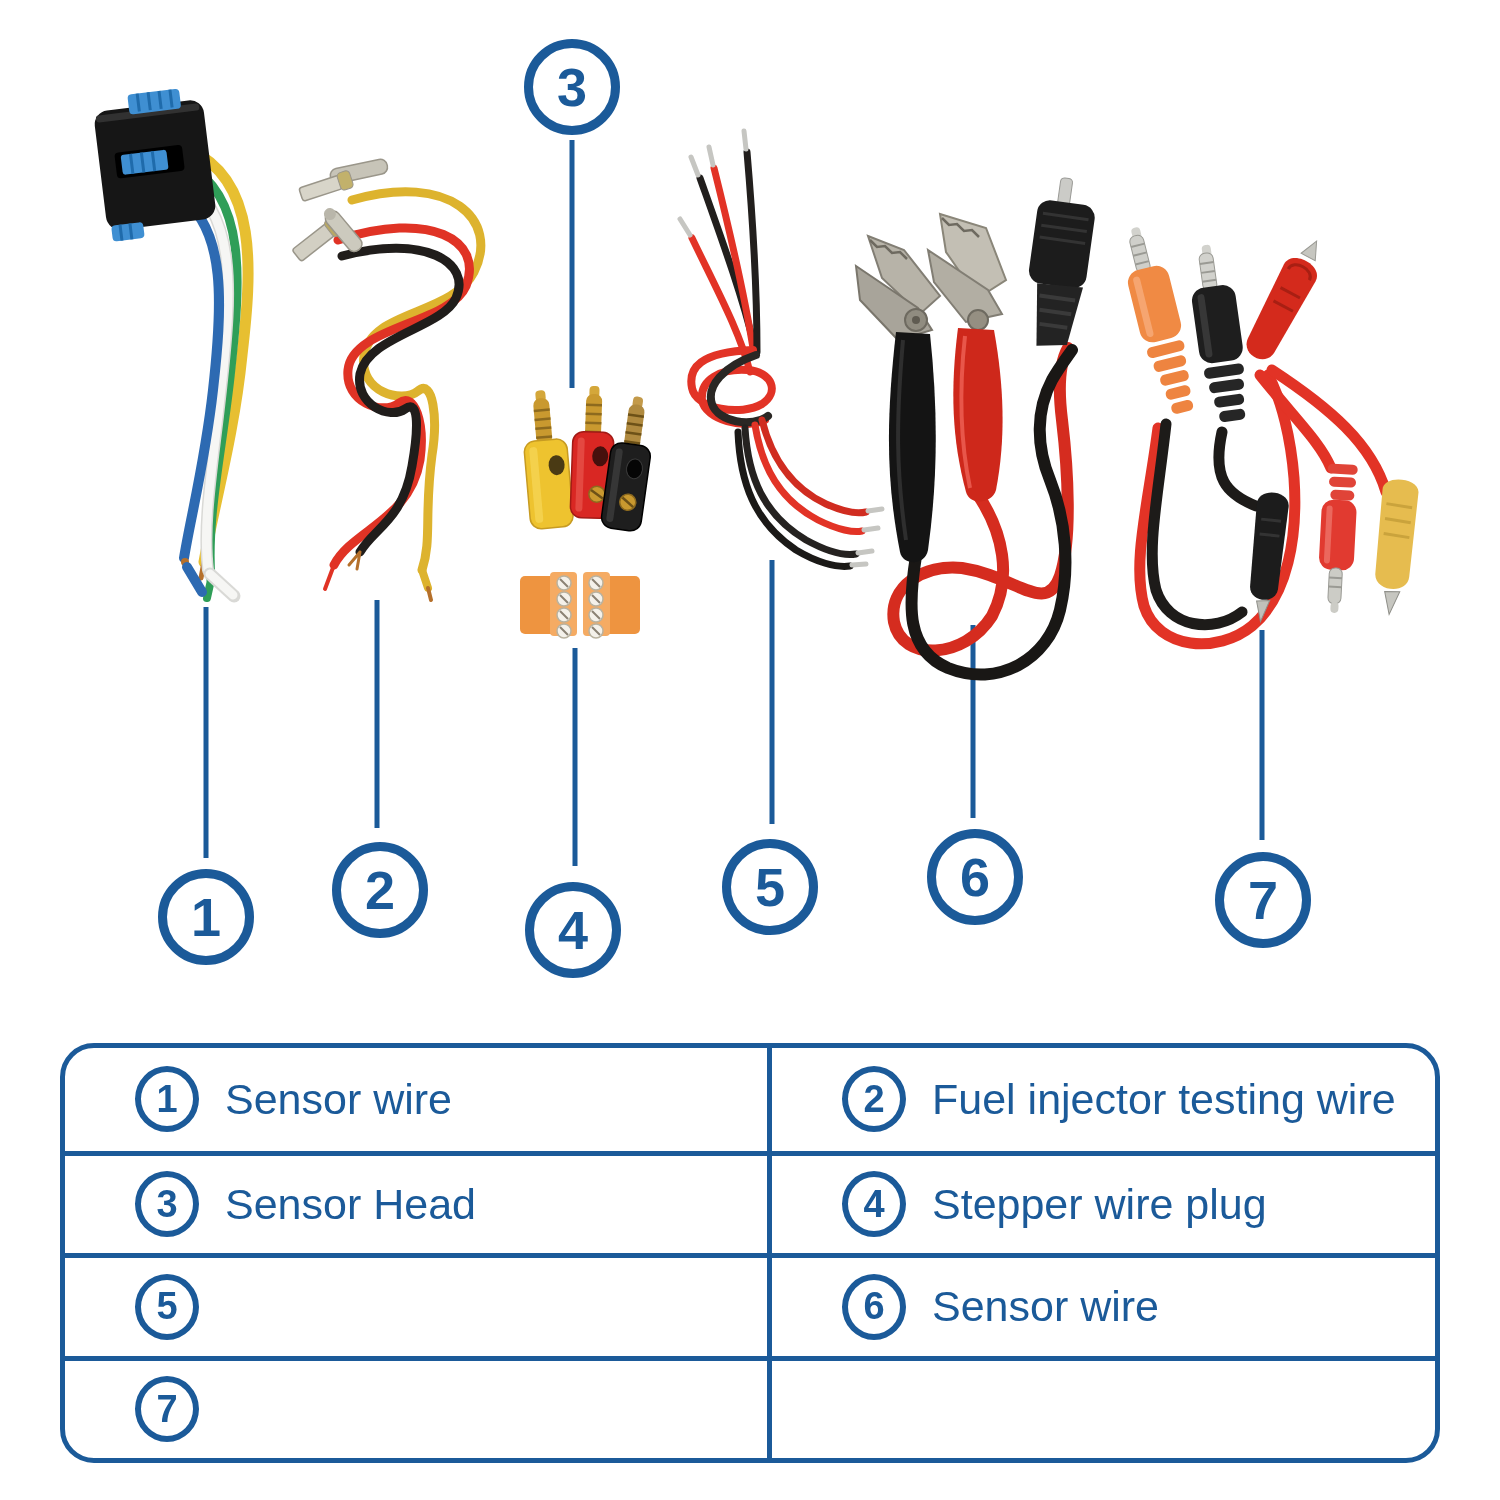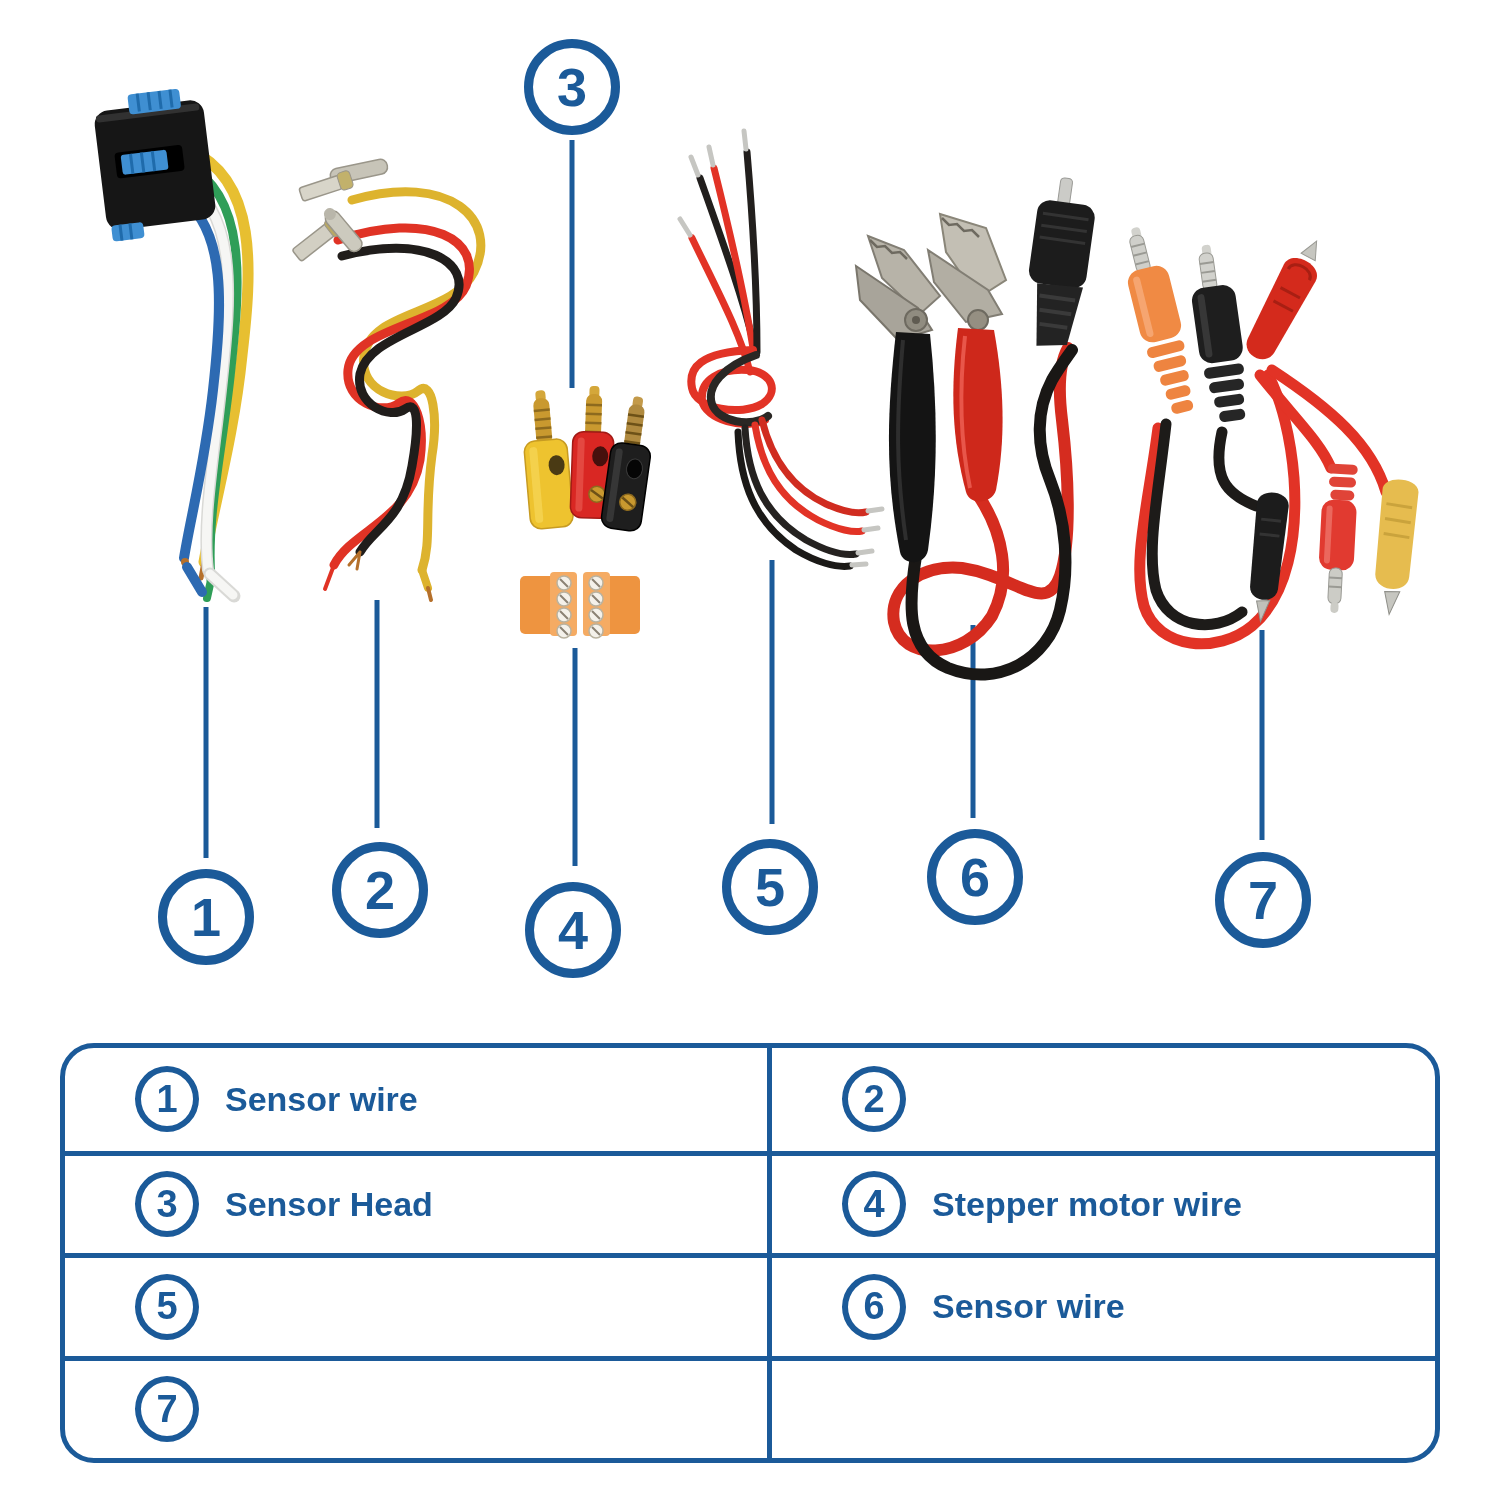--- a/index.html
+++ b/index.html
@@ -28,21 +28,21 @@
   }
   .cell.bt{border-top:5px solid var(--blue);}
   .cell.bl{border-left:5px solid var(--blue);}
   .lc{
     flex:0 0 auto;width:64px;height:66px;box-sizing:border-box;
     border:6px solid var(--blue);border-radius:50%;
     display:flex;align-items:center;justify-content:center;
     color:var(--blue);font-weight:700;font-size:38px;
   }
   .ll{
-    color:var(--blue);font-weight:700;font-size:34px;white-space:nowrap;letter-spacing:0;
+    color:var(--blue);font-weight:400;font-size:43px;white-space:nowrap;letter-spacing:0;
   }
 </style>
 </head>
 <body>
 
 <div class="stage">
 
   <svg class="collage" viewBox="0 0 1500 1000">
 
     <g stroke="#1b5a99" stroke-width="5">
@@ -301,28 +301,29 @@
       <span>7</span>
     </div>
 
   <div class="legend">
     <div class="cell">
       <span class="lc">1</span>
       <span class="ll">Sensor wire</span>
     </div>
     <div class="cell bl">
       <span class="lc">2</span>
+      <span class="ll">Fuel injector testing wire</span>
     </div>
     <div class="cell bt">
       <span class="lc">3</span>
       <span class="ll">Sensor Head</span>
     </div>
     <div class="cell bt bl">
       <span class="lc">4</span>
-      <span class="ll">Stepper motor wire</span>
+      <span class="ll">Stepper wire plug</span>
     </div>
     <div class="cell bt">
       <span class="lc">5</span>
     </div>
     <div class="cell bt bl">
       <span class="lc">6</span>
       <span class="ll">Sensor wire</span>
     </div>
     <div class="cell bt">
       <span class="lc">7</span>

